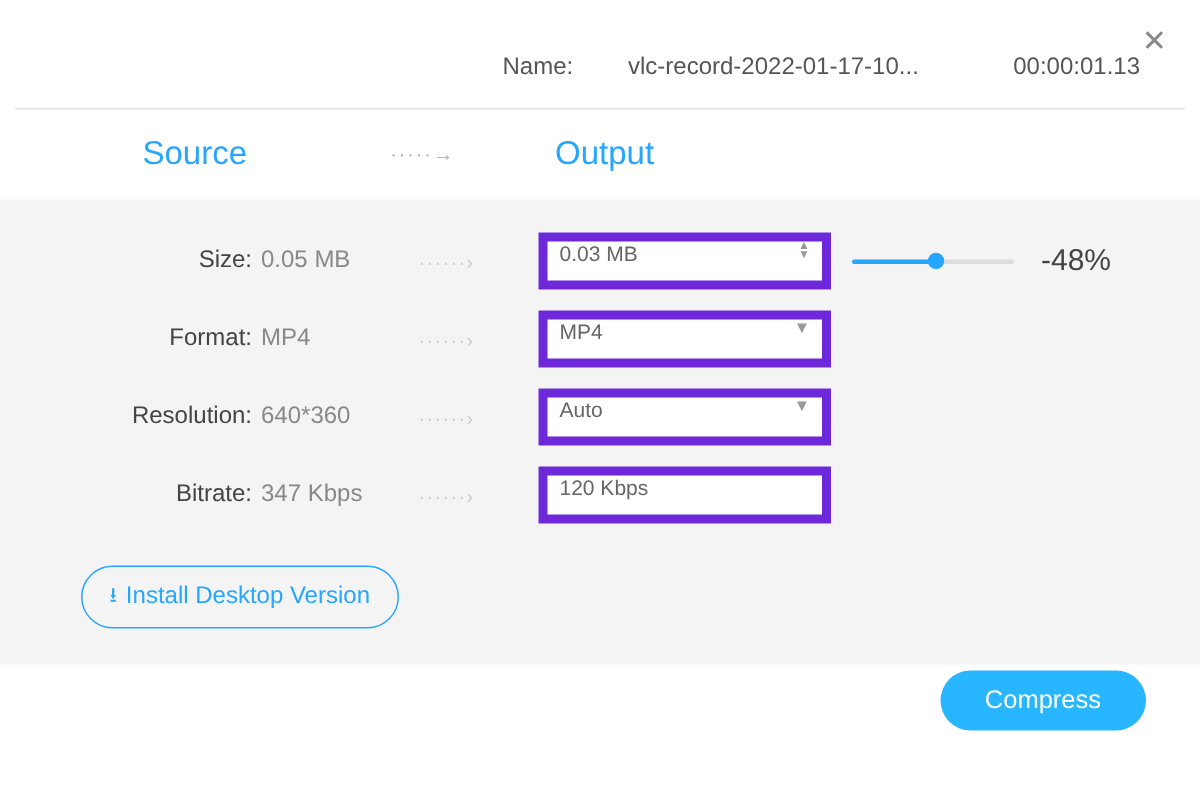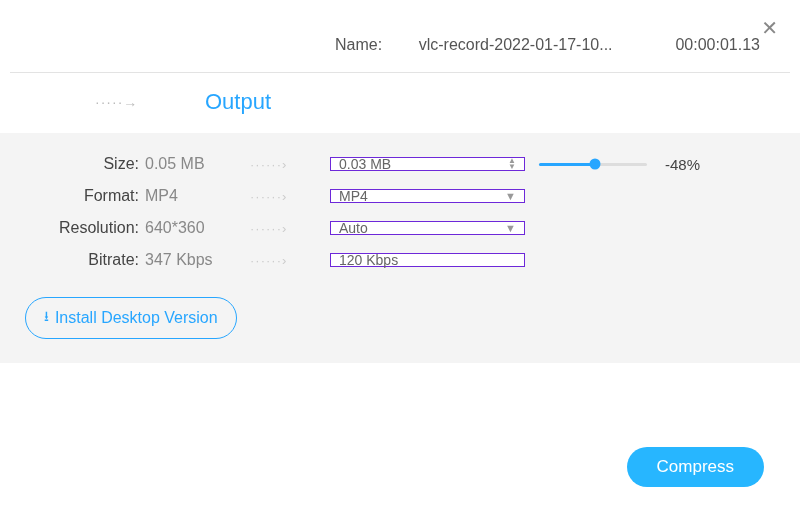--- a/index.html
+++ b/index.html
@@ -49,21 +49,21 @@
     }
     .header-source { width: 165px; }
     .dots-arrow {
       color: #bbb;
       letter-spacing: 1px;
       font-size: 14px;
       width: 110px;
     }
     .panel {
       background: #f4f4f4;
-      padding: 22px 30px 24px 15px;
+      padding: 22px 30px 24px 44px;
     }
     .row {
       display: flex;
       align-items: center;
       margin-bottom: 14px;
     }
     .label {
       width: 130px;
       text-align: right;
       color: #444;
@@ -76,25 +76,24 @@
       font-size: 16px;
     }
     .dots-small {
       color: #ccc;
       letter-spacing: 1px;
       font-size: 13px;
       width: 80px;
     }
     .field {
       width: 195px;
-      height: 14px;
-      border: 1px solid #6d28d9;
+      height: 38px;
+      border: 6px solid #6d28d9;
       background: #fff;
       display: flex;
-      align-items: center;
       justify-content: space-between;
       padding: 0 8px;
       color: #666;
       font-size: 14px;
     }
     .field .chev { color: #999; font-size: 11px; }
     .stepper { display: flex; flex-direction: column; line-height: 6px; color: #999; font-size: 8px; }
     .slider-wrap {
       display: flex;
       align-items: center;
@@ -122,21 +121,21 @@
       top: 50%;
       transform: translate(-50%, -50%);
       width: 11px;
       height: 11px;
       background: #27a6ff;
       border-radius: 50%;
     }
     .pct {
       margin-left: 18px;
       color: #444;
-      font-size: 15px;
+      font-size: 20px;
     }
     .install-btn {
       display: inline-flex;
       align-items: center;
       border: 1px solid #27a6ff;
       color: #27a6ff;
       background: #f4f4f4;
       border-radius: 24px;
       padding: 8px 18px;
       font-size: 16px;
@@ -173,20 +172,21 @@
 
   <div class="name-row">
     <span class="name-label">Name:</span>
     <span class="name-value">vlc-record-2022-01-17-10...</span>
     <span class="name-time">00:00:01.13</span>
   </div>
 
   <div class="divider"></div>
 
   <div class="headers">
+    <span class="header-source">Source</span>
     <span class="dots-arrow">·····→</span>
     <span class="header-output">Output</span>
   </div>
 
   <div class="panel">
 
     <div class="row">
       <span class="label">Size:</span>
       <span class="src-val">0.05 MB</span>
       <span class="dots-small">······›</span>

